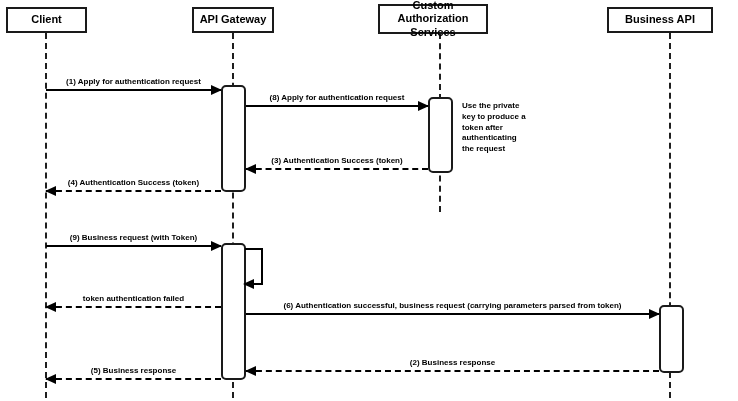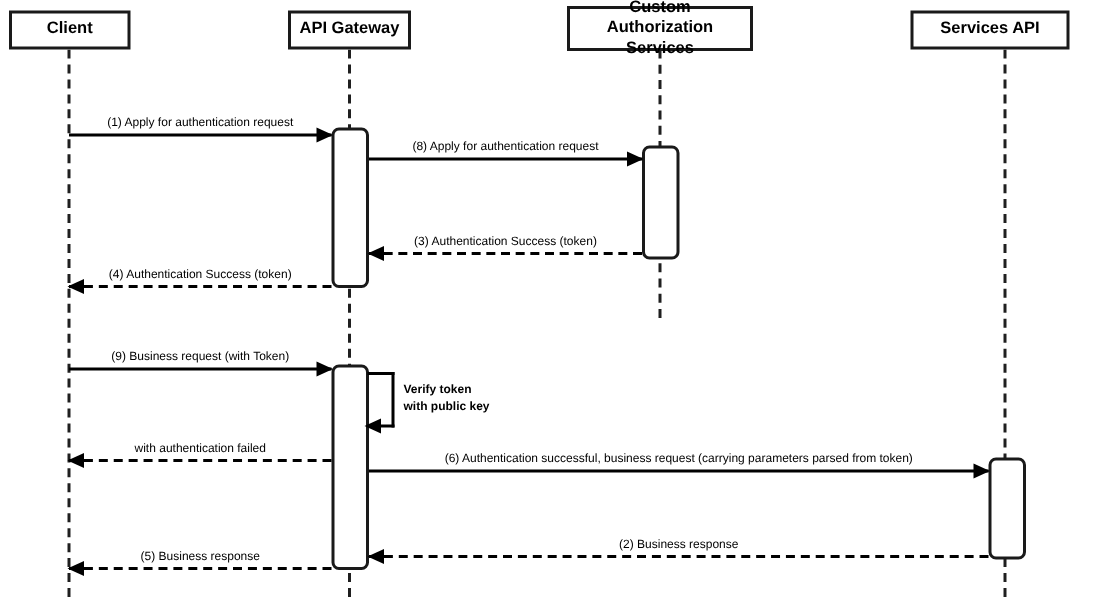--- a/index.html
+++ b/index.html
@@ -26,21 +26,21 @@
   
   .msg { position:absolute; height:0; z-index:4; }
   .msg .line { position:absolute; left:0; right:0; top:0; border-top:2px solid #000; }
   .msg.dashed .line { border-top-style:dashed; }
   .msg .head { position:absolute; width:0; height:0; top:-4px;
                border-top:5px solid transparent; border-bottom:5px solid transparent; }
   .msg .head.right { right:-1px; border-left:11px solid #000; }
   .msg .head.left  { left:-1px;  border-right:11px solid #000; }
   .msg .label {
     position:absolute; left:0; right:0; bottom:3px; text-align:center;
-    font-size:8px; font-weight:normal; white-space:nowrap;
+    font-size:8px; font-weight:bold; white-space:nowrap;
   }
   
   .self-msg {
     position:absolute; left:245px; top:248px; width:18px; height:37px;
     box-sizing:border-box; border:2px solid #000; border-left:none; z-index:4;
   }
   .self-msg .head {
     position:absolute; left:-2px; bottom:-6px; width:0; height:0;
     border-top:5px solid transparent; border-bottom:5px solid transparent;
     border-right:11px solid #000;
@@ -59,32 +59,37 @@
   <div class="lifeline" style="left:232px; top:33px; height:365px;"></div>
   <div class="lifeline" style="left:439px; top:33px; height:179px;"></div>
   <div class="lifeline" style="left:669px; top:33px; height:365px;"></div>
 
   <div class="participant" style="left:192px; top:7px; width:82px; height:26px;">
     <span>API Gateway</span>
   </div>
   <div class="participant" style="left:6px; top:7px; width:81px; height:26px;">
     <span>Client</span>
   </div>
-  <div class="participant" style="left:378px; top:4px; width:124px; height:30px; font-size:11px;">
+  <div class="participant" style="left:378px; top:4px; width:110px; height:30px; font-size:11px;">
     <span>Custom Authorization Services</span>
   </div>
   <div class="participant" style="left:607px; top:7px; width:106px; height:26px;">
-    <span>Services API</span>
+    <span>Business API</span>
   </div>
 
   <div class="activation" style="left:221px; top:85px; height:107px;"></div>
   <div class="activation" style="left:428px; top:97px; height:76px;"></div>
   <div class="activation" style="left:221px; top:243px; height:137px;"></div>
   <div class="activation" style="left:659px; top:305px; height:68px;"></div>
 
+  <div class="free-label" style="left:462px; top:101px; width:84px;">Use the private
+key to produce a
+token after
+authenticating
+the request</div>
 
   <div class="msg solid" style="left:46px; top:89px; width:175px;">
     <div class="line"></div>
     <span class="head right"></span>
     <div class="label">(1) Apply for authentication request</div>
   </div>
 
   <div class="msg solid" style="left:246px; top:105px; width:182px;">
     <div class="line"></div>
     <span class="head right"></span>
@@ -105,27 +110,25 @@
 
   <div class="msg solid" style="left:46px; top:245px; width:175px;">
     <div class="line"></div>
     <span class="head right"></span>
     <div class="label">(9) Business request (with Token)</div>
   </div>
 
   <div class="self-msg">
     <span class="head"></span>
   </div>
-  <div class="free-label" style="left:269px; top:255px; width:90px;">Verify token
-with public key</div>
 
   <div class="msg dashed" style="left:46px; top:306px; width:175px;">
     <div class="line"></div>
     <span class="head left"></span>
-    <div class="label">with authentication failed</div>
+    <div class="label">token authentication failed</div>
   </div>
 
   <div class="msg solid" style="left:246px; top:313px; width:413px;">
     <div class="line"></div>
     <span class="head right"></span>
     <div class="label">(6) Authentication successful, business request (carrying parameters parsed from token)</div>
   </div>
 
   <div class="msg dashed" style="left:246px; top:370px; width:413px;">
     <div class="line"></div>

